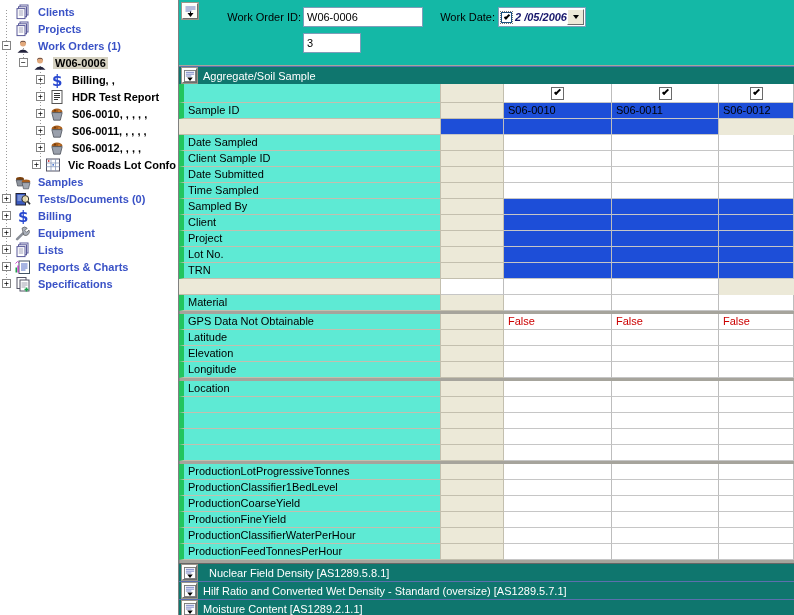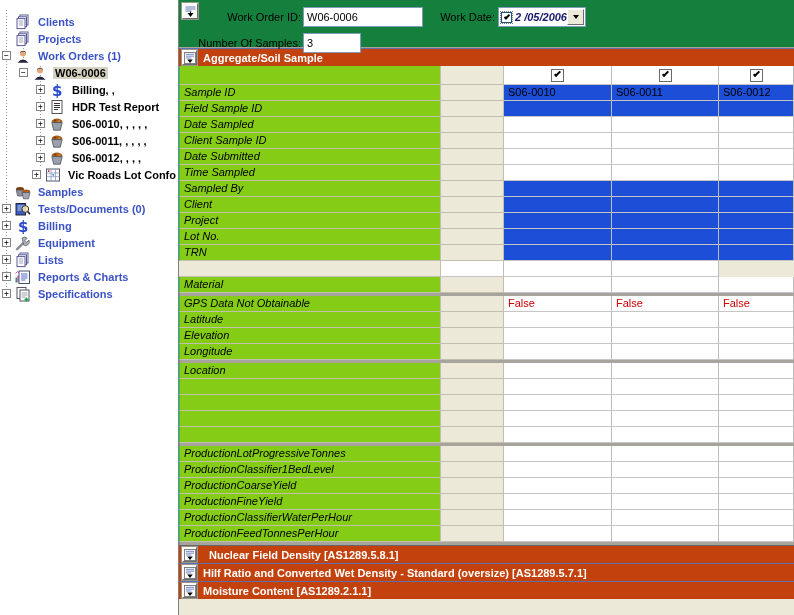--- a/index.html
+++ b/index.html
@@ -2,59 +2,59 @@
 <html><head>
 <meta charset="utf-8">
 <style>
   * { margin:0; padding:0; box-sizing:border-box; }
   html,body { width:794px; height:615px; }
   body { font-family:"Liberation Sans","DejaVu Sans",sans-serif; font-size:11px; color:#000; background:#fff; }
   .app { position:relative; width:794px; height:615px; background:#fff; overflow:hidden; }
 
   
   .tree-panel { position:absolute; left:0; top:0; width:178px; height:615px; background:#fff; overflow:hidden; }
-  .tree-items { position:relative; padding-top:13px; z-index:2; }
+  .tree-items { position:relative; padding-top:3px; z-index:2; }
   .tree-row { position:relative; height:17px; display:flex; align-items:center; white-space:nowrap; cursor:default; }
   .tree-row .indent0 { width:2px; }
   .tree-row .indent1 { width:19px; }
   .tree-row .indent2 { width:36px; }
   .expander { width:9px; height:9px; min-width:9px; background:#fff; border:1px solid #848484; font:8px/7px "DejaVu Sans Mono",monospace; text-align:center; color:#000; margin-right:3px; }
   .expander.none { visibility:hidden; }
   .tree-icon { width:18px; height:16px; min-width:18px; margin-right:4px; display:inline-block; }
   .tree-label { font-weight:bold; padding:0 2px; }
   .tree-label.blue { color:#3a52c6; }
   .tree-label.black { color:#000; }
   .tree-row.selected .tree-label { background:#d6d2c2; }
   .tree-guide { position:absolute; width:1px; background-image:repeating-linear-gradient(to bottom,#9a9a9a 0 1px,transparent 1px 3px); z-index:1; }
 
   
   .right-panel { position:absolute; left:178px; top:0; width:616px; height:615px; background:#ece9d8; border-left:1px solid #808080; }
 
-  .form-area { position:relative; height:48px; background:#15803d; border-bottom:1px solid #a8a49a; }
+  .form-area { position:relative; height:66px; background:#14b8a6; border-bottom:1px solid #a8a49a; }
   .form-label { position:absolute; text-align:right; line-height:20px; }
   .xp-input { position:absolute; height:20px; border:1px solid #7f9db9; background:#fff; font:11px "Liberation Sans","DejaVu Sans",sans-serif; padding:0 3px; }
   .collapse-btn { width:16px; height:16px; background:#fdfdf8; border:1px solid; border-color:#fff #6d6d6d #6d6d6d #fff; outline:1px solid #9a968a; display:inline-flex; align-items:center; justify-content:center; cursor:pointer; }
   .collapse-btn svg { display:block; }
 
   .datepicker { position:absolute; left:319px; top:7px; width:88px; height:20px; background:#fff; border:1px solid #7f9db9; display:flex; align-items:center; padding:0 1px 0 2px; }
   .dp-check { width:11px; height:11px; min-width:11px; border:1px solid #1c5180; outline:1px dotted #777; background:#fff; position:relative; margin-right:3px; }
   .dp-check .tick, .cb .tick { position:absolute; left:2px; top:2px; width:6px; height:3px; border-left:2px solid #000; border-bottom:2px solid #000; transform:rotate(-45deg); }
   .dp-value { flex:1; font-weight:bold; color:#16166b;font-style:italic; }
   .dp-drop { width:17px; height:16px; background:#ece9d8; border:1px solid; border-color:#fff #6d6d6d #6d6d6d #fff; display:flex; align-items:center; justify-content:center; cursor:pointer; }
   .tri-down { width:0; height:0; border-left:3.5px solid transparent; border-right:3.5px solid transparent; border-top:4px solid #000; }
 
-  .section-header { height:18px; background:#c2410c; border-top:1px solid #5c6fae; display:flex; align-items:center; gap:6px; padding-left:3px; color:#fff; font-weight:bold; cursor:pointer; }
+  .section-header { height:18px; background:#0f766e; border-top:1px solid #5c6fae; display:flex; align-items:center; gap:6px; padding-left:3px; color:#fff; font-weight:normal; cursor:pointer; }
   .section-header .collapse-btn { width:15px; height:15px; }
 
   
   .grid { background:#ece9d8; }
   .grow { display:grid; grid-template-columns:262px 63px 108px 107px 1fr; height:16px; }
   .grow.check { height:19px; }
   .cell { border-right:1px solid #c3bfae; border-bottom:1px solid #c3bfae; padding:1px 4px 0 4px; line-height:13px; white-space:nowrap; overflow:hidden; }
-  .cell.lbl { background:#84cc16; border-left:1px solid #22c55e;font-style:italic; }
+  .cell.lbl { background:#5eead4; border-left:5px solid #22c55e; }
   .cell.narrow { background:#ece9d8; }
   .cell.val { background:#fff; border-right:1px solid #bdbdbd; border-bottom:1px solid #c6c6c6; }
   .cell.val.shade { background:#1d4ed8; }
   .cell.val.chk { display:flex; align-items:center; justify-content:center; padding:0; }
   .cb { width:13px; height:13px; background:#fff; border:1px solid #6a6a6a; position:relative; cursor:pointer; }
   .cb .tick { left:2px; top:2px; width:7px; height:3px; }
   .sep { height:3px; background:#a6a49c; border-left:1px solid #8a8a8a; }
   .filler { height:3px; background:#ece9d8; }
 </style>
 </head>
@@ -261,21 +261,20 @@
       <span class="form-label" style="left:214px; top:7px; width:102px;">Work Date:</span>
       <div class="datepicker">
         <span class="dp-check">
             <span class="tick"></span>
           </span>
         <span class="dp-value">2 /05/2006</span>
         <span class="dp-drop">
             <span class="tri-down"></span>
           </span>
       </div>
-      <span class="form-label" style="left:0; top:33px; width:122px;">Number Of Samples:</span>
       <input class="xp-input" style="left: 124px; top: 33px; width: 58px;" value="3">
     </div>
 
     <div class="section-header">
       <span class="collapse-btn">
         <svg width="12" height="12" viewBox="0 0 13 13">
             <rect x="0.5" y="0.5" width="12" height="12" fill="#fff" stroke="#777"></rect>
             <path d="M2 2.5h9M2 4.5h9M2 6.5h6" stroke="#6a7ac0" stroke-width="1" fill="none"></path>
             <path d="M3.5 8h6l-3 4z" fill="#000"></path>
           </svg>
@@ -304,21 +303,20 @@
           </div>
         </div>
         <div class="grow">
           <div class="cell lbl">Sample ID</div>
           <div class="cell narrow"></div>
           <div class="cell val shade">S06-0010</div>
           <div class="cell val shade">S06-0011</div>
           <div class="cell val shade">S06-0012</div>
         </div>
         <div class="grow">
-          <div class="cell lbl">Field Sample ID</div>
           <div class="cell narrow"></div>
           <div class="cell val shade"></div>
           <div class="cell val shade"></div>
           <div class="cell val shade"></div>
         </div>
         <div class="grow">
           <div class="cell lbl">Date Sampled</div>
           <div class="cell narrow"></div>
           <div class="cell val"></div>
           <div class="cell val"></div>

